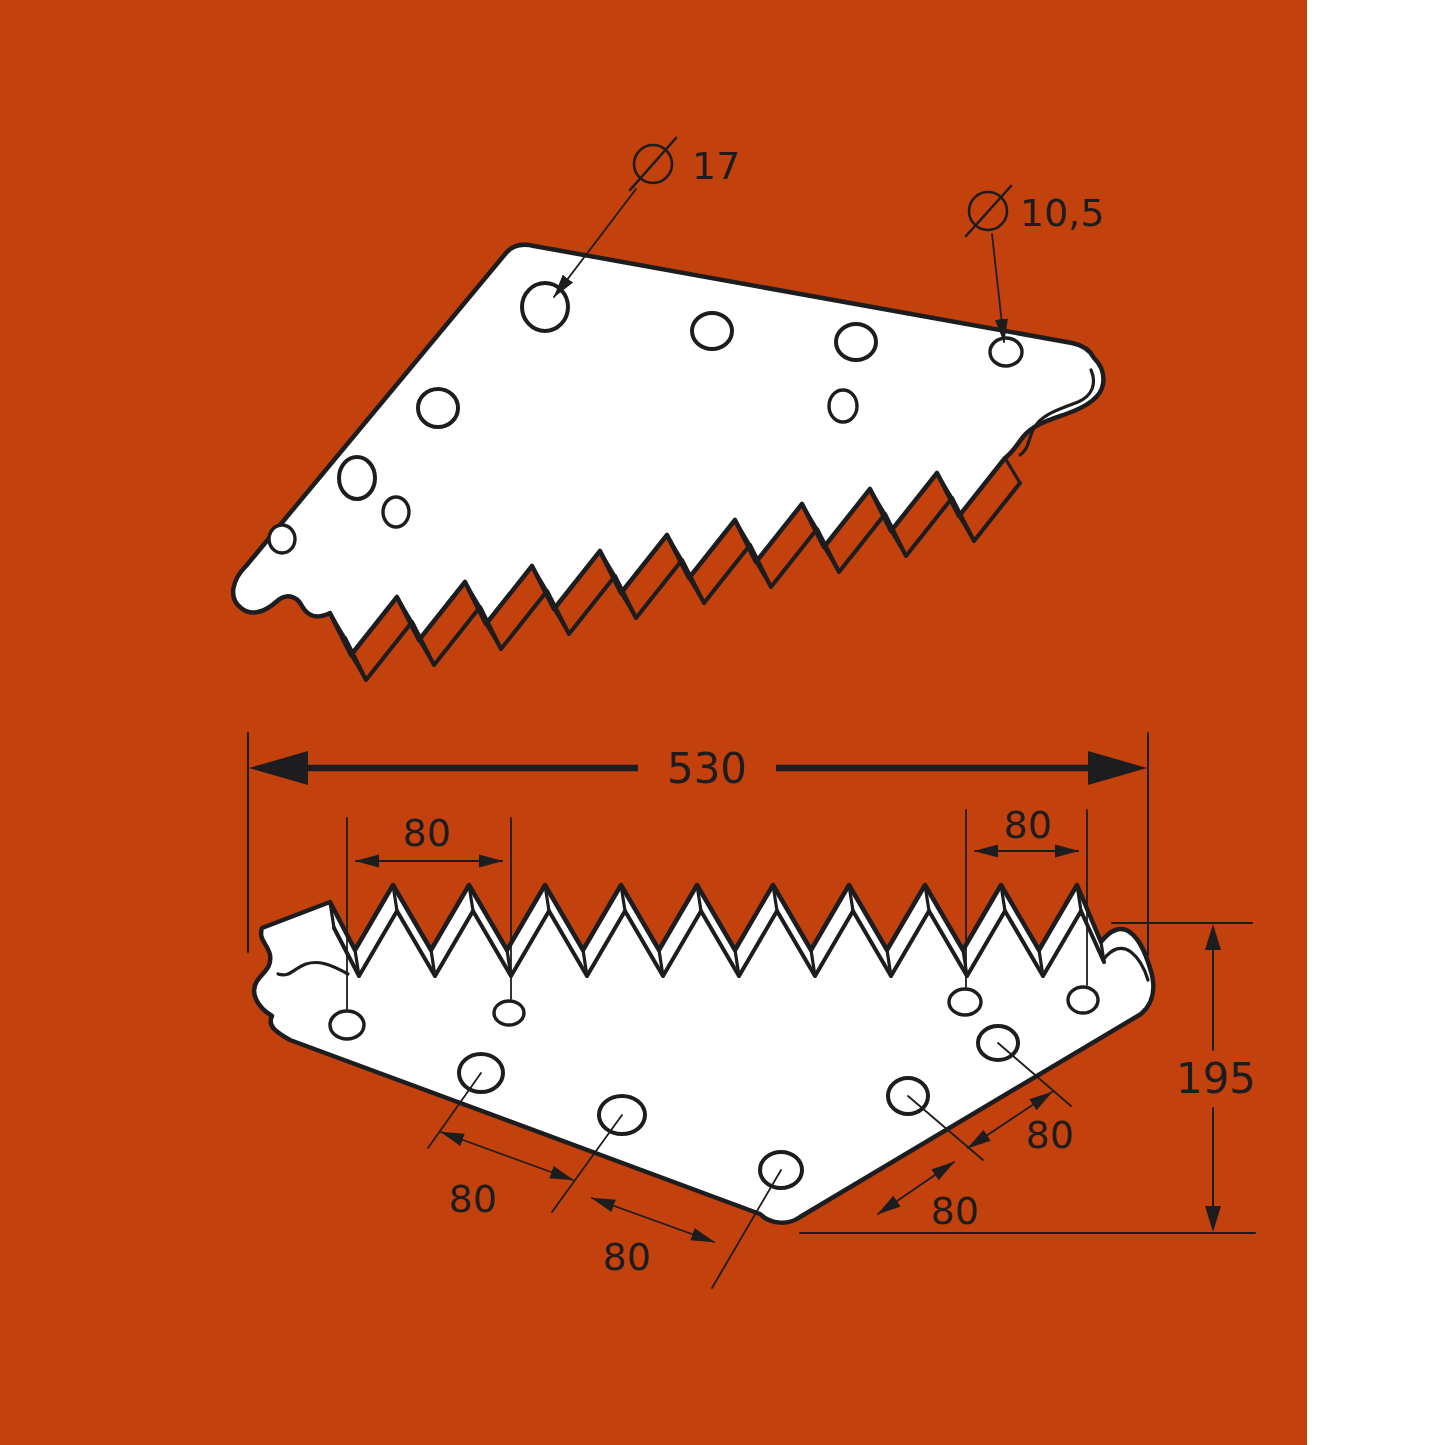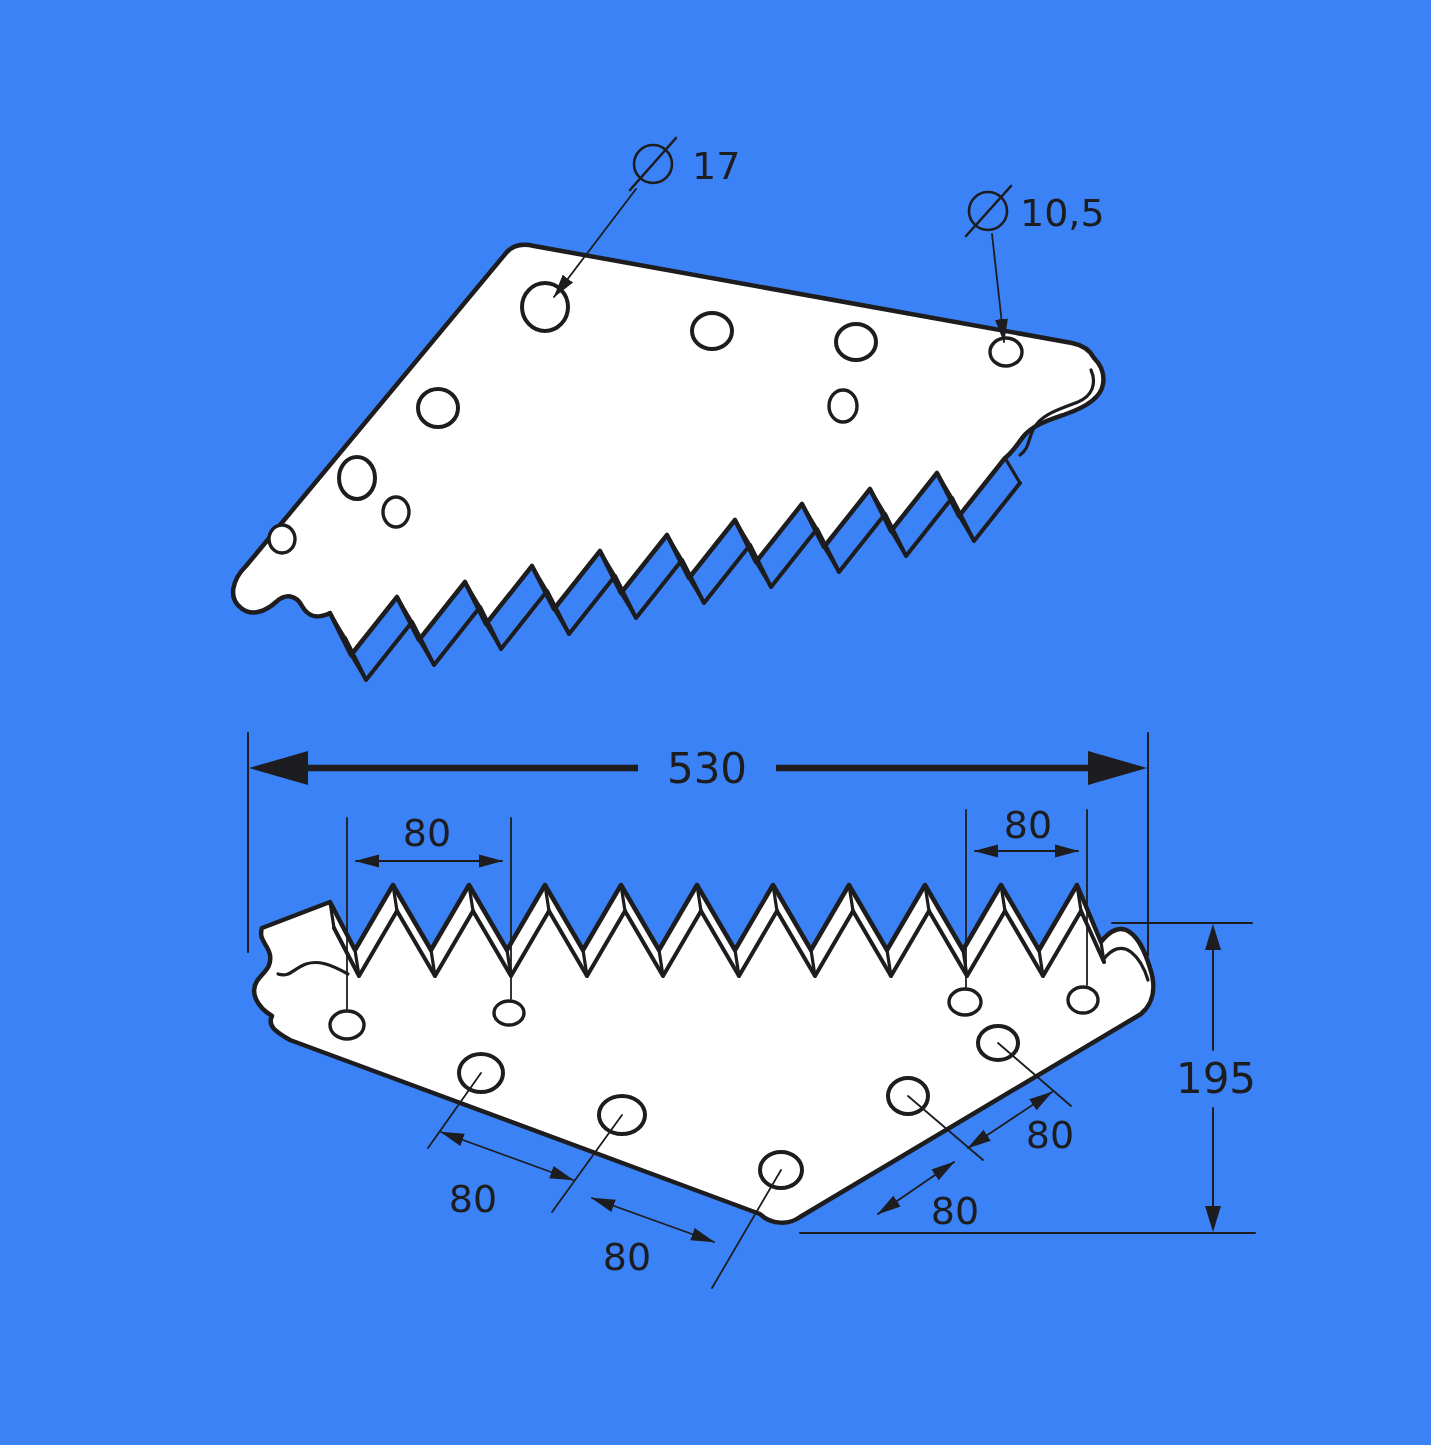--- a/index.html
+++ b/index.html
@@ -1,16 +1,16 @@
 <!DOCTYPE html>
 <html><head>
 <meta charset="utf-8">
 <style>
   html,body{margin:0;padding:0;background:#ffffff;}
-  .stage{width:1431px;height:1445px;background:#3b82f6;position:relative;overflow:hidden;}
+  .stage{width:1307px;height:1445px;background:#c2410c;position:relative;overflow:hidden;}
   svg{display:block;}
   .ln{fill:none;stroke:#1d1d1f;stroke-linecap:round;stroke-linejoin:round;}
   .outline{stroke-width:4.5;fill:#ffffff;}
   .zig{stroke-width:4;}
   .thin{stroke-width:2;}
   .thin2{stroke-width:1.8;}
   .inner{stroke-width:3.2;}
   .holeL{stroke-width:4;fill:#ffffff;}
   .holeS{stroke-width:3.4;fill:#ffffff;}
   .thick{stroke-width:6.5;stroke-linecap:butt;}

